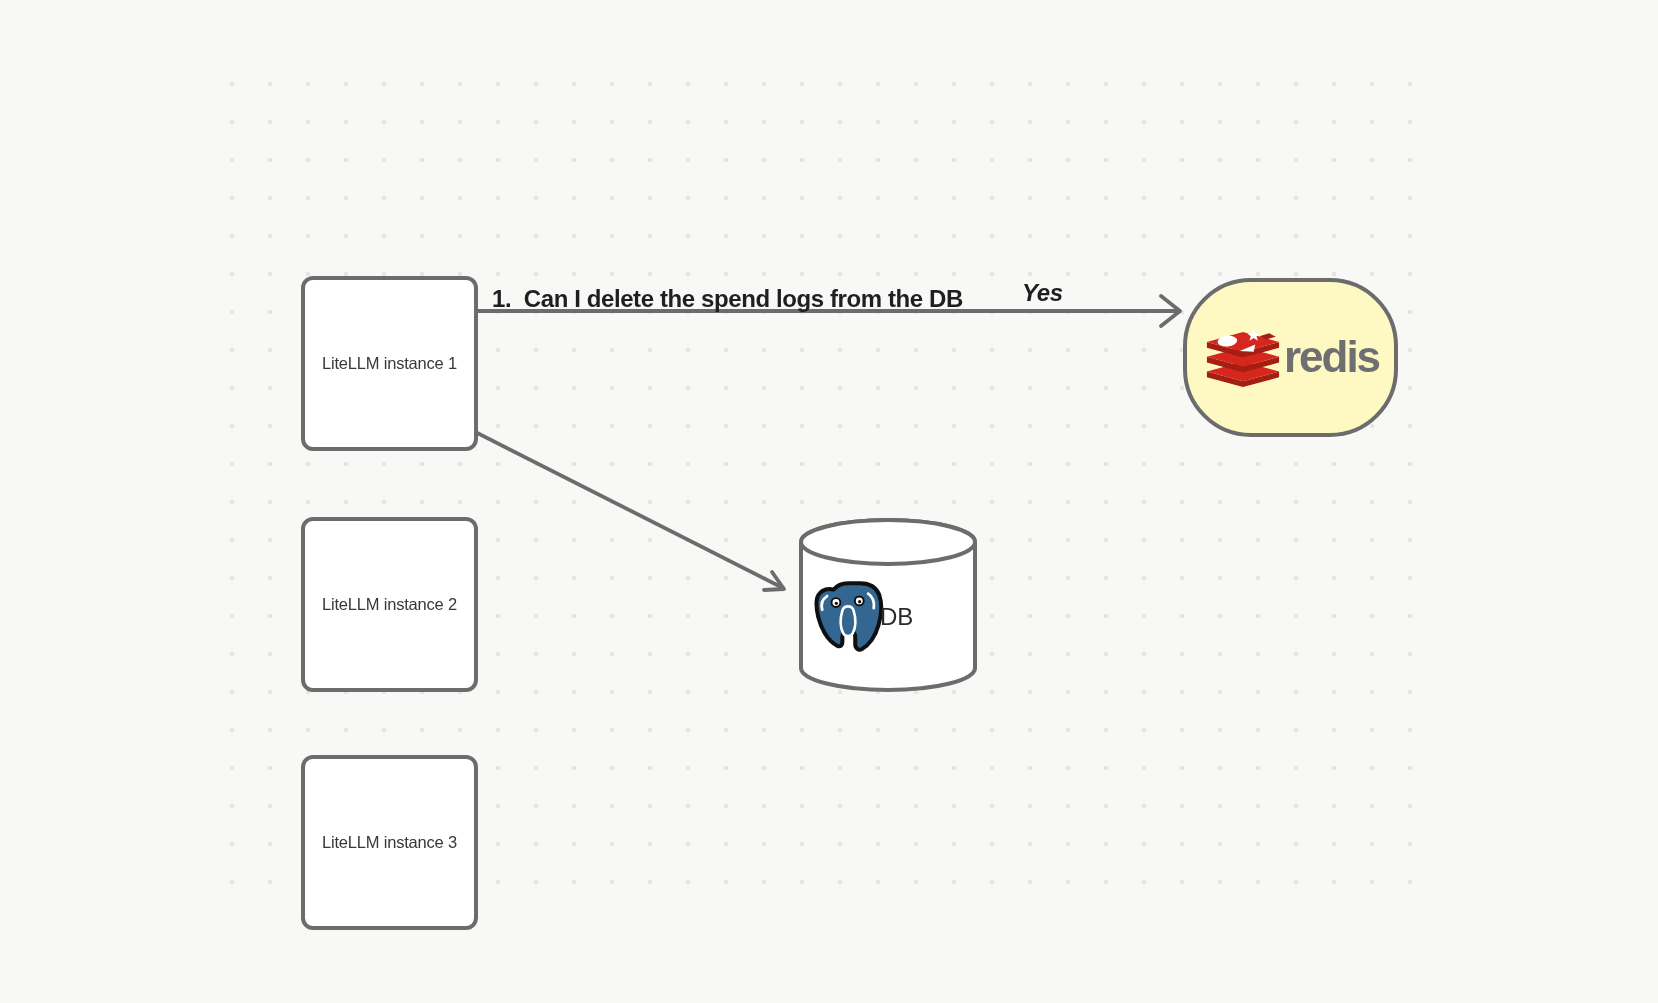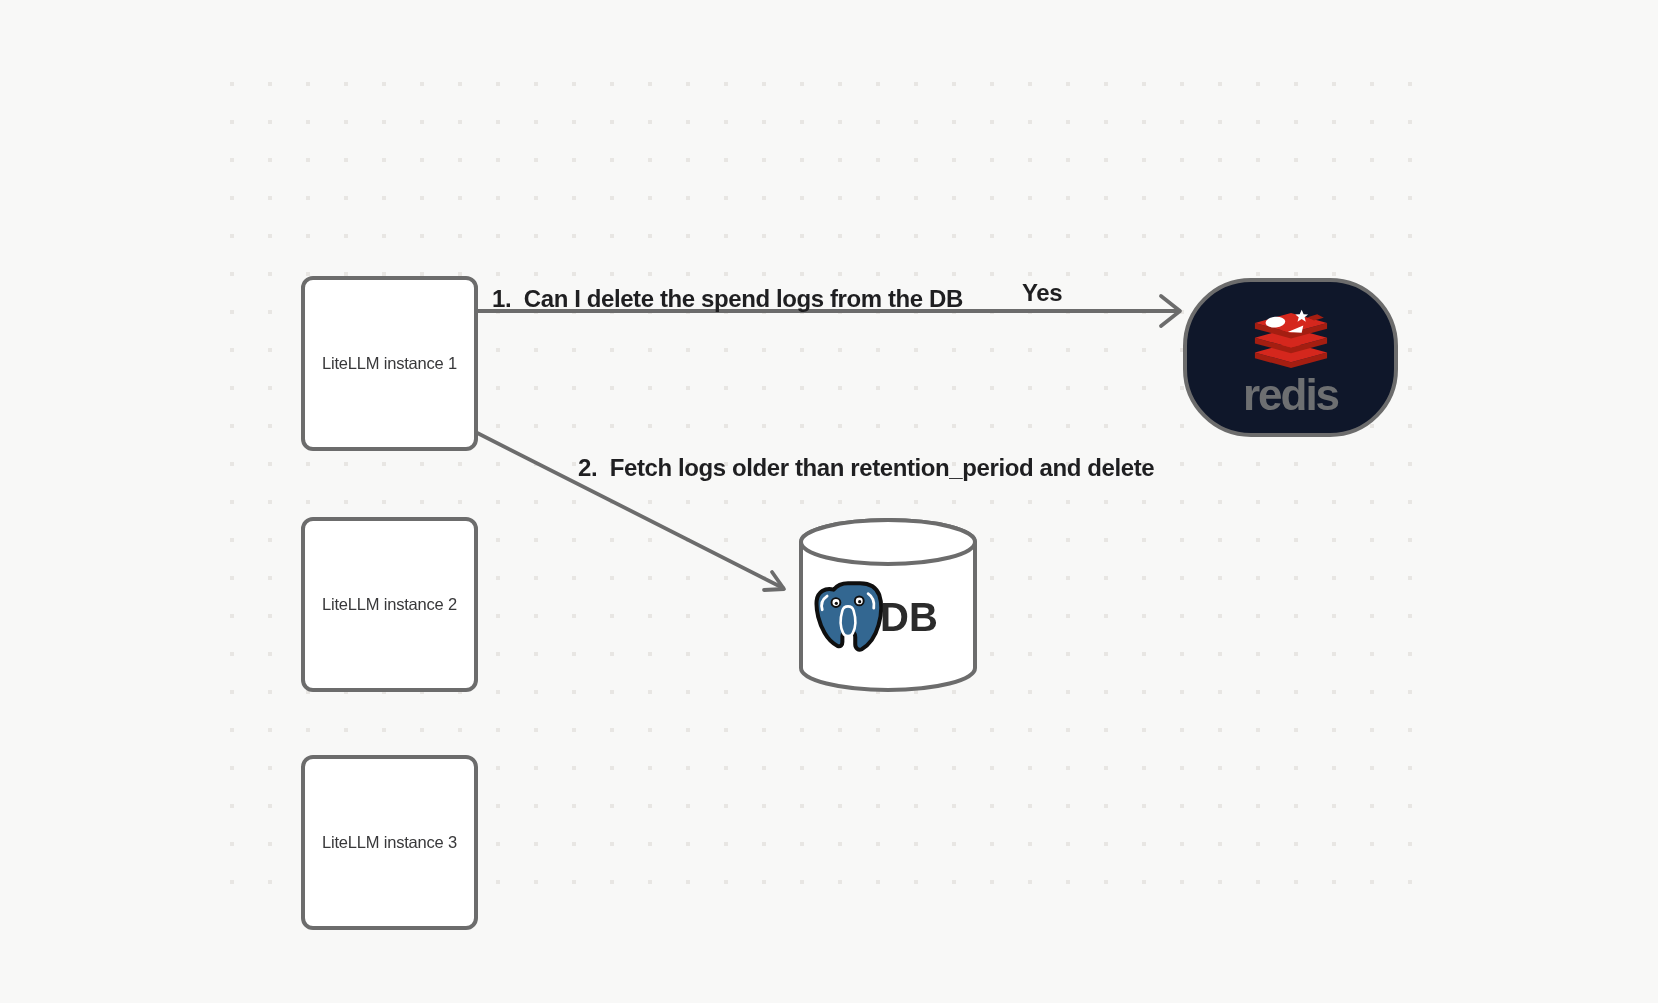--- a/index.html
+++ b/index.html
@@ -47,25 +47,25 @@
   }
   .box-1 { left: 255px; top: 276px; }
   .box-2 { left: 255px; top: 517px; }
   .box-3 { left: 255px; top: 755px; justify-content: center; }
 
   .redis-node {
     position: absolute;
     left: 1183px; top: 278px;
     width: 215px; height: 159px;
     box-sizing: border-box;
-    background: #0f172a;
+    background: #fef9c3;
     border: 4px solid var(--stroke-gray, #6c6c6c);
     border-radius: 68px;
     display: flex;
-    flex-direction: column;
+    flex-direction: row;
     align-items: center;
     justify-content: center;
     padding-top: 4px;
   }
   .redis-word {
     margin-top: -6px;
     font-size: 44px;
     font-weight: bold;
     letter-spacing: -2px;
     color: var(--redis-wordmark, #6d6f71);
@@ -76,37 +76,37 @@
     left: 797px; top: 516px;
     width: 182px; height: 178px;
   }
   .db-content {
     position: absolute;
     left: 14px; top: 62px;
     display: flex;
     align-items: center;
   }
   .db-text {
-    font-size: 40px;
-    font-weight: 700;
+    font-size: 24px;
+    font-weight: 400;
     color: #2b2b2b;
     margin-left: -5px;
     letter-spacing: 0px;
   }
   .edge-label {
     position: absolute;
     font-size: 24px;
     font-weight: bold;
     letter-spacing: -0.4px;
     color: var(--label-text, #1f1f21);
     line-height: 30px;
     white-space: pre;
   }
   .edge-label-1 { left: 492px; top: 284px; }
-  .edge-label-yes { left: 1022px; top: 278px; }
+  .edge-label-yes { left: 1022px; top: 278px; font-style: italic; }
   .edge-label-2 { left: 578px; top: 453px; }
 </style>
 </head>
 <body>
 
 <div class="canvas">
 
   <div class="dot-grid"></div>
 
   <svg class="edges-layer" viewBox="0 0 1658 1003" fill="none" stroke="var(--stroke-gray, #6c6c6c)" stroke-width="3.8" stroke-linecap="round" stroke-linejoin="round">
@@ -167,15 +167,14 @@
         <circle cx="31.5" cy="31" r="2" fill="#0f0f0f"></circle>
         <circle cx="60" cy="28" r="5.5" fill="#ffffff" stroke="#0f0f0f" stroke-width="2.4"></circle>
         <circle cx="60.5" cy="29" r="2" fill="#0f0f0f"></circle>
       </svg>
       <span class="db-text">DB</span>
     </div>
   </div>
 
   <div class="edge-label edge-label-1">1.  Can I delete the spend logs from the DB</div>
   <div class="edge-label edge-label-yes">Yes</div>
-  <div class="edge-label edge-label-2">2.  Fetch logs older than retention_period and delete</div>
 
 </div>
 
 </body></html>

